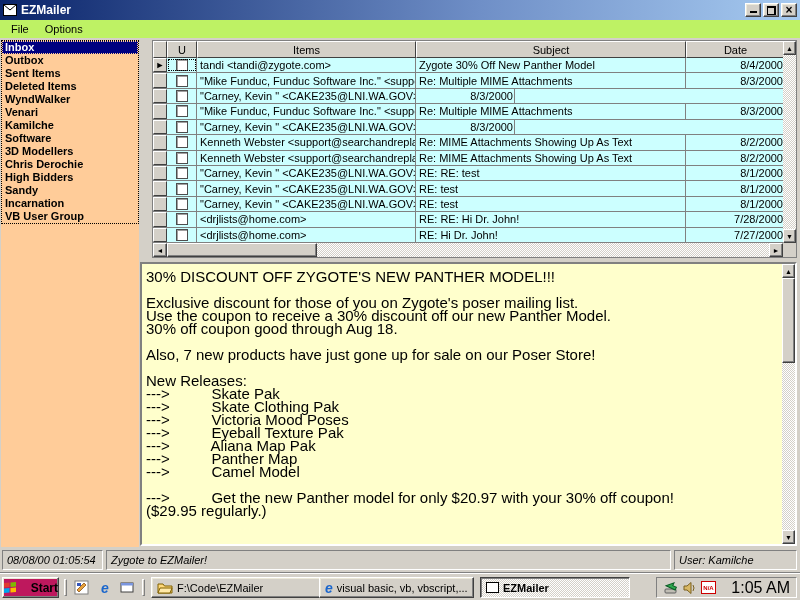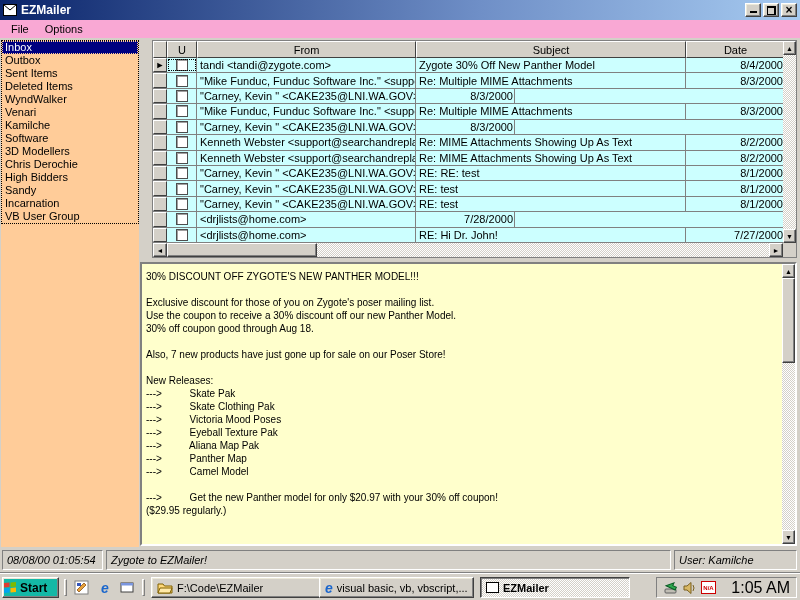--- a/index.html
+++ b/index.html
@@ -23,27 +23,27 @@
   .winbtn { width:16px; height:14px; background:#D4D0C8; margin-left:2px;
     display:flex; align-items:center; justify-content:center; cursor:default; }
   .g-min { width:7px; height:7px; border-bottom:2px solid #000; margin-top:-2px; }
   .g-rest { position:relative; width:9px; height:9px; }
   .g-rest::before { content:""; position:absolute; right:0; top:0; width:6px; height:6px; border:1px solid #000; border-top-width:2px; }
   .g-rest::after { content:""; position:absolute; left:0; bottom:0; width:6px; height:6px; border:1px solid #000; border-top-width:2px; background:#D4D0C8; }
   .g-close { font-weight:bold; font-size:12px; line-height:10px; }
 
   
   #menubar { position:absolute; left:0; top:20px; width:800px; height:18px;
-    background:#f9a8d4; display:flex; align-items:center; padding-left:4px; gap:2px; }
+    background:#bef264; display:flex; align-items:center; padding-left:4px; gap:2px; }
   .menu-item { padding:2px 7px; }
 
   
   #sidebar { position:absolute; left:1px; top:40px; width:138px; height:507px; background:#FFCC99; }
   #folder-list { position:absolute; left:0; top:0; width:138px; border:1px dotted #000; }
-  .folder-item { height:13px; line-height:13px; padding-left:3px; white-space:nowrap; overflow:hidden; }
+  .folder-item { height:13px; line-height:13px; padding-left:3px; white-space:nowrap; overflow:hidden;font-weight:bold; }
   .folder-item.selected { background:#000080; color:#fff; outline:1px dotted #FFCC99; outline-offset:-1px; }
 
   
   #grid { position:absolute; left:152px; top:40px; width:645px; height:218px; background:#fff; border:1px solid #808080; }
   #grid-inner { position:absolute; left:0; top:0; right:13px; bottom:14px; display:flex; flex-direction:column; overflow:hidden; }
   .grid-header { display:flex; height:17px; flex:none; }
   .hcell { background:#D4D0C8; border:1px solid; border-color:#fff #404040 #404040 #fff;
     display:flex; align-items:center; justify-content:center; overflow:hidden; flex:none; }
   .grid-rows { flex:1; display:flex; flex-direction:column; }
   .grid-row { flex:1; display:flex; background:#CCFFFF; border-bottom:1px solid #808080; min-height:0; }
@@ -69,37 +69,37 @@
   #grid-hscroll .thumb { width:150px; background:#D4D0C8; border:1px solid; border-color:#fff #404040 #404040 #fff; box-shadow:inset -1px -1px 0 #808080; flex:none; }
   #grid-hscroll .track { flex:1; }
   #grid-corner { position:absolute; right:0; bottom:0; width:13px; height:14px; background:#D4D0C8; }
   .sb-btn.v { width:13px; height:14px; }
 
   
   #message { position:absolute; left:140px; top:262px; width:657px; height:284px;
     background:#FFFFCC; border:2px solid; border-color:#808080 #fff #fff #808080; }
   #message-text { position:absolute; left:0; top:0; right:13px; bottom:0; padding:6px 4px;
     white-space:pre; overflow:hidden; font-family:"Liberation Sans","DejaVu Sans",sans-serif;
-    font-size:10px; line-height:13px;border-radius:7px; }
+    font-size:15px; line-height:13px;border-radius:7px; }
   #msg-vscroll { position:absolute; right:0; top:0; bottom:0; width:13px; display:flex; flex-direction:column; }
   #msg-vscroll .thumb { height:85px; background:#D4D0C8; border:1px solid; border-color:#fff #404040 #404040 #fff; box-shadow:inset -1px -1px 0 #808080; flex:none; }
   #msg-vscroll .track { flex:1; }
 
   
   #statusbar { position:absolute; left:0; top:548px; width:800px; height:25px; background:#D4D0C8; }
   .status-panel { position:absolute; top:2px; height:20px; border:1px solid; border-color:#808080 #fff #fff #808080;
     display:flex; align-items:center; padding-left:4px; white-space:nowrap; overflow:hidden;font-style:italic; }
   #sp-time { left:2px; width:101px; }
   #sp-msg { left:106px; width:565px; }
   #sp-user { left:674px; width:123px; }
 
   
   #taskbar { position:absolute; left:0; top:573px; width:800px; height:27px; background:#D4D0C8; border-top:1px solid #fff; box-shadow:0 -1px 0 #808080; }
-  #start-btn { position:absolute; left:2px; top:3px; width:57px; height:21px; background:#14b8a6;
-    display:flex; align-items:center; justify-content:flex-start; gap:3px; font-weight:bold; font-size:12px; }
+  #start-btn { position:absolute; left:2px; top:3px; width:57px; height:21px; background:#be185d;
+    display:flex; align-items:center; justify-content:space-between; gap:3px; font-weight:bold; font-size:12px; }
   .grip { position:absolute; top:5px; width:3px; height:17px; border:1px solid; border-color:#fff #808080 #808080 #fff; }
   .ql-icon { position:absolute; top:5px; width:18px; height:17px; display:flex; align-items:center; justify-content:center; }
   .task-btn { position:absolute; top:3px; height:21px; background:#D4D0C8;
     display:flex; align-items:center; gap:4px; padding:0 5px; white-space:nowrap; overflow:hidden; }
   .task-btn.active { border-color:#404040 #fff #fff #404040; box-shadow:inset 1px 1px 0 #808080; font-weight:bold;
     background-image:linear-gradient(45deg,#fff 25%,transparent 25%,transparent 75%,#fff 75%),
                      linear-gradient(45deg,#fff 25%,transparent 25%,transparent 75%,#fff 75%);
     background-size:2px 2px; background-position:0 0,1px 1px; }
   #tray { position:absolute; left:656px; top:3px; width:141px; height:21px; border:1px solid; border-color:#808080 #fff #fff #808080;
     display:flex; align-items:center; gap:4px; padding:0 6px; }
@@ -166,21 +166,21 @@
 
       <div class="folder-item">VB User Group</div>
     </div>
 </div>
 
 <div id="grid">
   <div id="grid-inner">
     <div class="grid-header">
       <div class="hcell w-sel"></div>
       <div class="hcell w-u">U</div>
-      <div class="hcell w-from">From</div>
+      <div class="hcell w-from">Items</div>
       <div class="hcell w-subj">Subject</div>
       <div class="hcell w-date">Date</div>
     </div>
     <div class="grid-rows">
 
         <div class="grid-row selected">
           <div class="cell sel w-sel">
             <span class="row-arrow">►</span>
           </div>
           <div class="cell u w-u">
@@ -278,20 +278,21 @@
           <div class="cell subject w-subj">RE: test</div>
           <div class="cell date w-date">8/1/2000</div>
         </div>
 
         <div class="grid-row">
           <div class="cell sel w-sel"></div>
           <div class="cell u w-u">
             <span class="checkbox"></span>
           </div>
           <div class="cell from w-from">&lt;drjlists@home.com&gt;</div>
+          <div class="cell subject w-subj">RE: RE: Hi Dr. John!</div>
           <div class="cell date w-date">7/28/2000</div>
         </div>
 
         <div class="grid-row">
           <div class="cell sel w-sel"></div>
           <div class="cell u w-u">
             <span class="checkbox"></span>
           </div>
           <div class="cell from w-from">&lt;drjlists@home.com&gt;</div>
           <div class="cell subject w-subj">RE: Hi Dr. John!</div>

